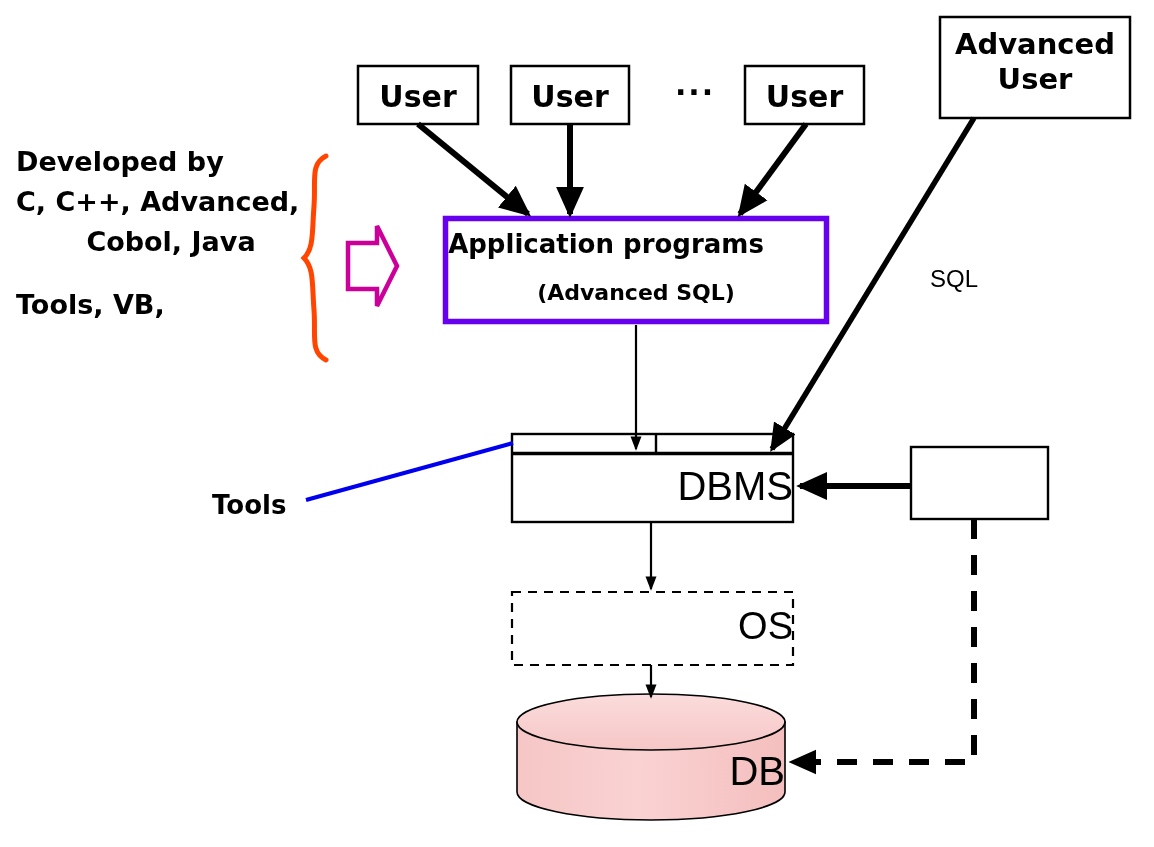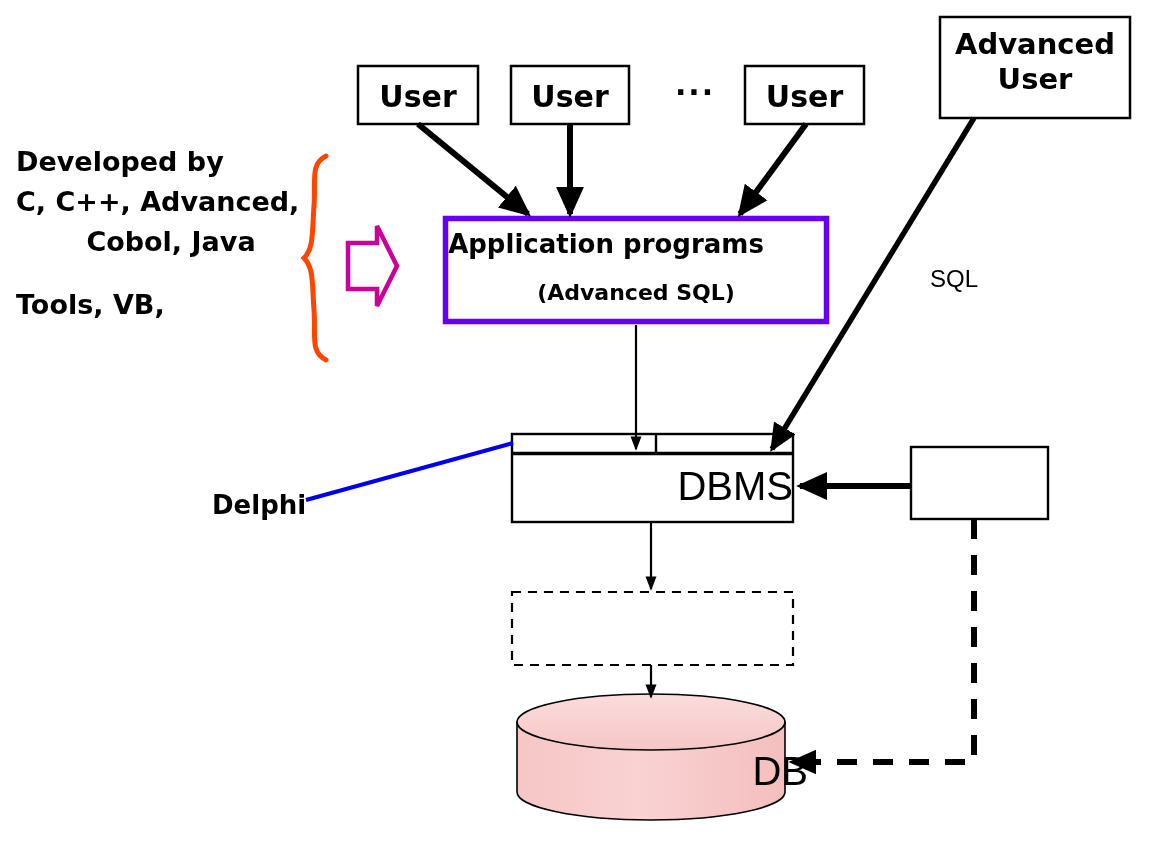--- a/index.html
+++ b/index.html
@@ -140,27 +140,28 @@
   <div class="lbl box-label user-txt" style="left:745px; top:79px; width:119px;">User</div>
 
   <div class="lbl box-label adv-txt" style="left:940px; top:27px; width:190px;">Advanced</div>
   <div class="lbl box-label adv-txt" style="left:940px; top:62px; width:190px;">User</div>
 
   <div class="lbl box-label app-txt1" style="left:448px; top:229px; width:316px;">Application programs</div>
   <div class="lbl box-label app-txt2" style="left:448px; top:280px; width:376px;">(Advanced SQL)</div>
 
   <div class="lbl plain-label dbms-txt" style="left:512px; top:463px; width:281px;">DBMS</div>
 
+  <div class="lbl plain-label os-txt" style="left:512px; top:604px; width:281px;">OS</div>
 
-  <div class="lbl plain-label db-txt" style="left:517px; top:748px; width:268px;padding-left:23px;">DB</div>
+  <div class="lbl plain-label db-txt" style="left:517px; top:748px; width:268px;">DB</div>
 
 
   <div class="lbl plain-label sql-txt" style="left:930px; top:225px; width:80px; text-align:left;margin-top:40px;">SQL</div>
 
-  <div class="lbl box-label tools-txt" style="left:212px; top:490px; width:100px; text-align:left;">Delphi</div>
+  <div class="lbl box-label tools-txt" style="left:212px; top:490px; width:100px; text-align:left;">Tools</div>
 
   <div class="lbl box-label side-txt" style="left:16px; top:142px; width:310px; text-align:left;">Developed by</div>
   <div class="lbl box-label side-txt" style="left:16px; top:182px; width:310px; text-align:left;">C, C++, Advanced,</div>
   <div class="lbl box-label side-txt" style="left:16px; top:222px; width:310px; text-align:center;">Cobol, Java</div>
 
   <div class="lbl box-label side-txt" style="left:16px; top:285px; width:310px; text-align:left;">Tools, VB,</div>
 
 </div>
 
 </body></html>

